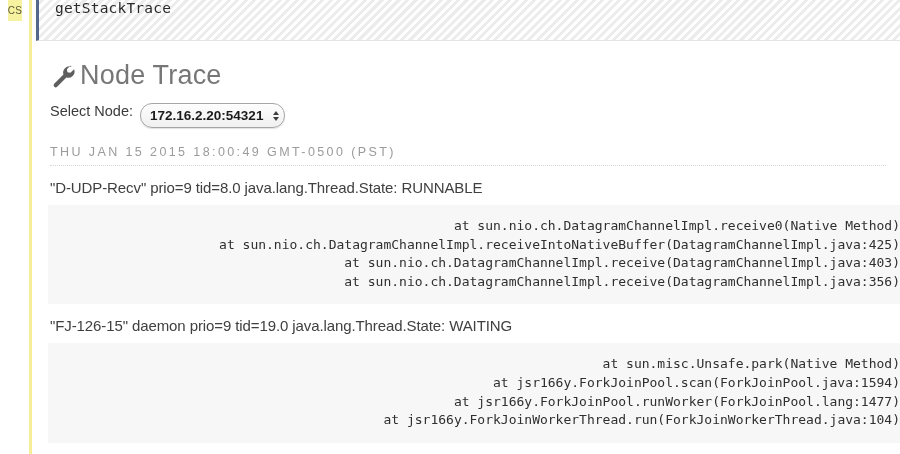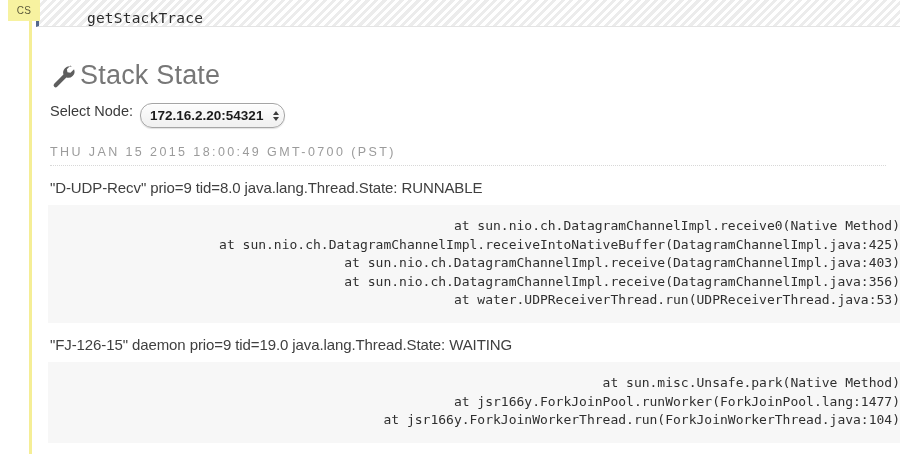--- a/index.html
+++ b/index.html
@@ -32,53 +32,52 @@
     left: 29px;
     top: 0;
     width: 3px;
     height: 454px;
     background: #f5ee96;
   }
   #cell-tag {
     position: absolute;
     left: 8px;
     top: 0;
-    width: 32px;
+    width: 14px;
     height: 21px;
     background: #f7f2a0;
     color: #5c5a3a;
     font-size: 10px;
     letter-spacing: 0.4px;
     display: flex;
     align-items: center;
     justify-content: center;
     font-family: "Liberation Sans", sans-serif;
   }
 
   
   #prompt-bar {
     position: absolute;
     left: 36px;
     top: 0;
     right: 0;
-    height: 27px;
+    height: 41px;
     background-color: #f7f7f7;
     background-image: repeating-linear-gradient(
       -45deg,
       #ffffff 0px,
       #ffffff 3px,
       #ececec 3px,
       #ececec 6px
     );
     border-left: 3px solid #54688c;
     box-sizing: border-box;
     display: flex;
-    align-items: flex-end;
+    align-items: flex-start;
     border-bottom: 1px solid #e4e4e4;
-    padding-left: 32px;
   }
   #prompt-text {
     margin-left: 16px;
     font-family: "DejaVu Sans Mono", "Liberation Mono", monospace;
     font-size: 14.5px;
     color: #2b2b2b;
     letter-spacing: 0.2px;
   }
 
   
@@ -196,46 +195,46 @@
 </div>
 
 <div id="content">
 
   <h1 id="panel-title">
     <span id="wrench-icon">
       <svg viewBox="0 0 24 24" width="26" height="26" aria-hidden="true">
         <path d="M20.1 3.6a5.8 5.8 0 0 0-6.3 1.3 5.8 5.8 0 0 0-1.4 5.8L3.9 19.2a1.9 1.9 0 1 0 2.7 2.7l8.5-8.5a5.8 5.8 0 0 0 5.8-1.4 5.8 5.8 0 0 0 1.3-6.3l-3.3 3.3-2.8-.5-.5-2.8 3.3-3.3z" fill="#5e5e5e"></path>
       </svg>
     </span>
-    <span>Stack State</span>
+    <span>Node Trace</span>
   </h1>
 
   <div id="node-selector-row">
     <span id="node-label">Select Node:</span>
     <span class="select-box">
       <span id="select-value">172.16.2.20:54321</span>
       <span id="select-arrows">
         <span class="arrow-up"></span>
         <span class="arrow-down"></span>
       </span>
     </span>
   </div>
 
-  <div id="timestamp">THU JAN 15 2015 18:00:49 GMT-0700 (PST)</div>
+  <div id="timestamp">THU JAN 15 2015 18:00:49 GMT-0500 (PST)</div>
 
   <div id="threads">
       <div class="thread-header">"D-UDP-Recv" prio=9 tid=8.0 java.lang.Thread.State: RUNNABLE</div>
       <div class="trace-block">
         <div class="trace-line">at sun.nio.ch.DatagramChannelImpl.receive0(Native Method)</div>
         <div class="trace-line">at sun.nio.ch.DatagramChannelImpl.receiveIntoNativeBuffer(DatagramChannelImpl.java:425)</div>
         <div class="trace-line">at sun.nio.ch.DatagramChannelImpl.receive(DatagramChannelImpl.java:403)</div>
         <div class="trace-line">at sun.nio.ch.DatagramChannelImpl.receive(DatagramChannelImpl.java:356)</div>
-        <div class="trace-line">at water.UDPReceiverThread.run(UDPReceiverThread.java:53)</div>
       </div>
       <div class="thread-header">"FJ-126-15" daemon prio=9 tid=19.0 java.lang.Thread.State: WAITING</div>
       <div class="trace-block">
         <div class="trace-line">at sun.misc.Unsafe.park(Native Method)</div>
+        <div class="trace-line">at jsr166y.ForkJoinPool.scan(ForkJoinPool.java:1594)</div>
         <div class="trace-line">at jsr166y.ForkJoinPool.runWorker(ForkJoinPool.lang:1477)</div>
         <div class="trace-line">at jsr166y.ForkJoinWorkerThread.run(ForkJoinWorkerThread.java:104)</div>
       </div>
     </div>
 
 </div>
 
 </body></html>

